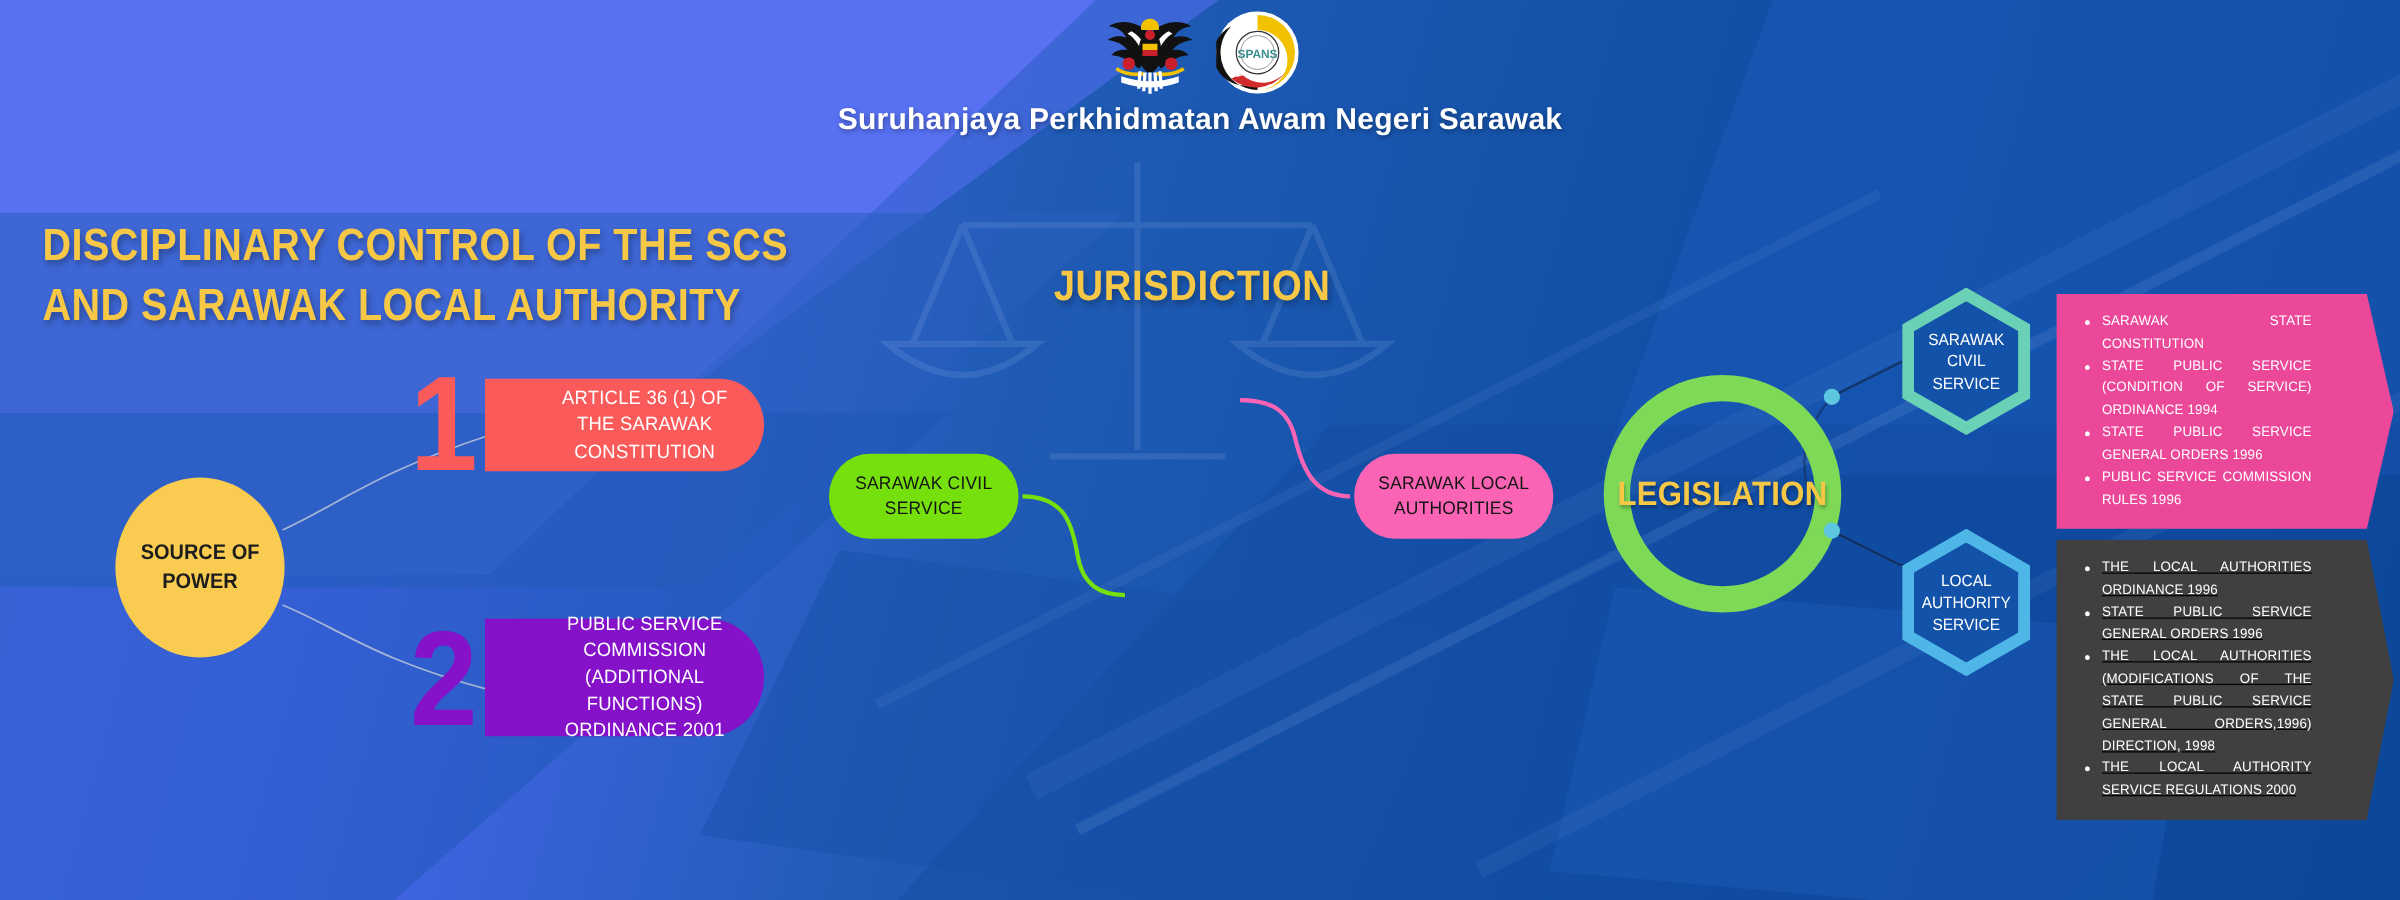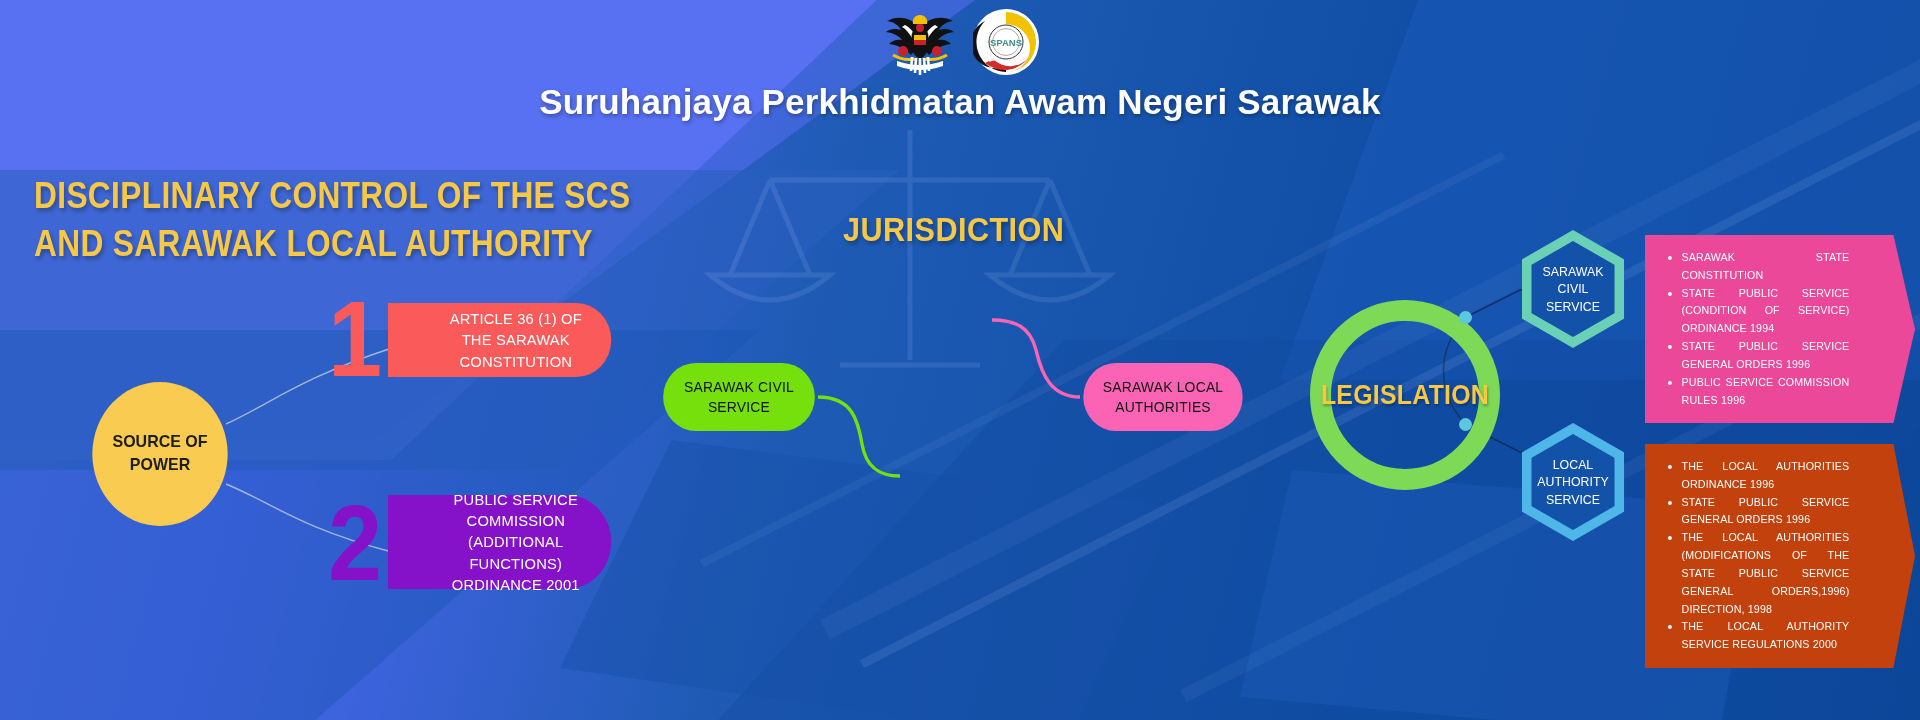--- a/index.html
+++ b/index.html
@@ -83,21 +83,21 @@
   
   .header {
     position: absolute; left: 0; top: 0; width: 1920px; height: 130px;
     display: flex; flex-direction: column; align-items: center;
   }
   .logos { display: flex; align-items: center; gap: 14px; margin-top: 4px; height: 76px; }
   .logo { display: block; }
   .brand-title {
     margin-top: 2px;
     color: #ffffff;
-    font-size: 35px;
+    font-size: 24px;
     font-weight: bold;
     letter-spacing: 0.2px;
     text-shadow: 1px 2px 4px rgba(0,0,0,0.35);
     white-space: nowrap;
   }
 
   
   .main-heading {
     position: absolute; left: 34px; top: 172px;
     color: #f7c846;
@@ -194,21 +194,21 @@
     text-align: center; text-transform: uppercase;
     letter-spacing: 0.2px;
     padding: 0 14px;
     white-space: pre-line;
     transform: scaleX(0.96);
   }
   .loz-green { left: 660px; top: 363px; width: 158px; height: 68px; background: #76e00d; }
   .loz-pink  { left: 1080px; top: 363px; width: 166px; height: 68px; background: #fb64b5; }
 
   
-  .legis-wrap { position: absolute; left: 1310px; top: 300px; width: 190px; height: 190px; text-align: right; }
+  .legis-wrap { position: absolute; left: 1283px; top: 300px; width: 190px; height: 190px; text-align: right; }
   .legis-ring {
     position: absolute; inset: 0;
     border-radius: 50%;
     border: 21px solid #7ed957;
   }
   .legis-label {
     position: absolute; inset: 0;
     display: flex; align-items: center; justify-content: center;
     color: #f7c846;
     font-size: 27px; font-weight: bold;
@@ -264,21 +264,21 @@
     transform: scaleX(0.97);
     transform-origin: left center;
   }
   .arrow-panel li::before {
     content: "";
     position: absolute; left: 1px; top: 7px;
     width: 4px; height: 4px; border-radius: 50%;
     background: #ffffff;
   }
   .panel-top { left: 1645px; top: 235px; width: 270px; background: #ec4899; }
-  .panel-bot { left: 1645px; top: 444px; width: 270px; background: #c2410c; }
+  .panel-bot { left: 1645px; top: 432px; width: 270px; background: #404040; text-decoration: underline; }
 </style>
 </head>
 <body>
 
 <div id="stage">
 
   <div class="bg-base"></div>
   <div class="bg-shape bg-s1"></div>
   <div class="bg-shape bg-s2"></div>
   <div class="bg-shape bg-s3"></div>

